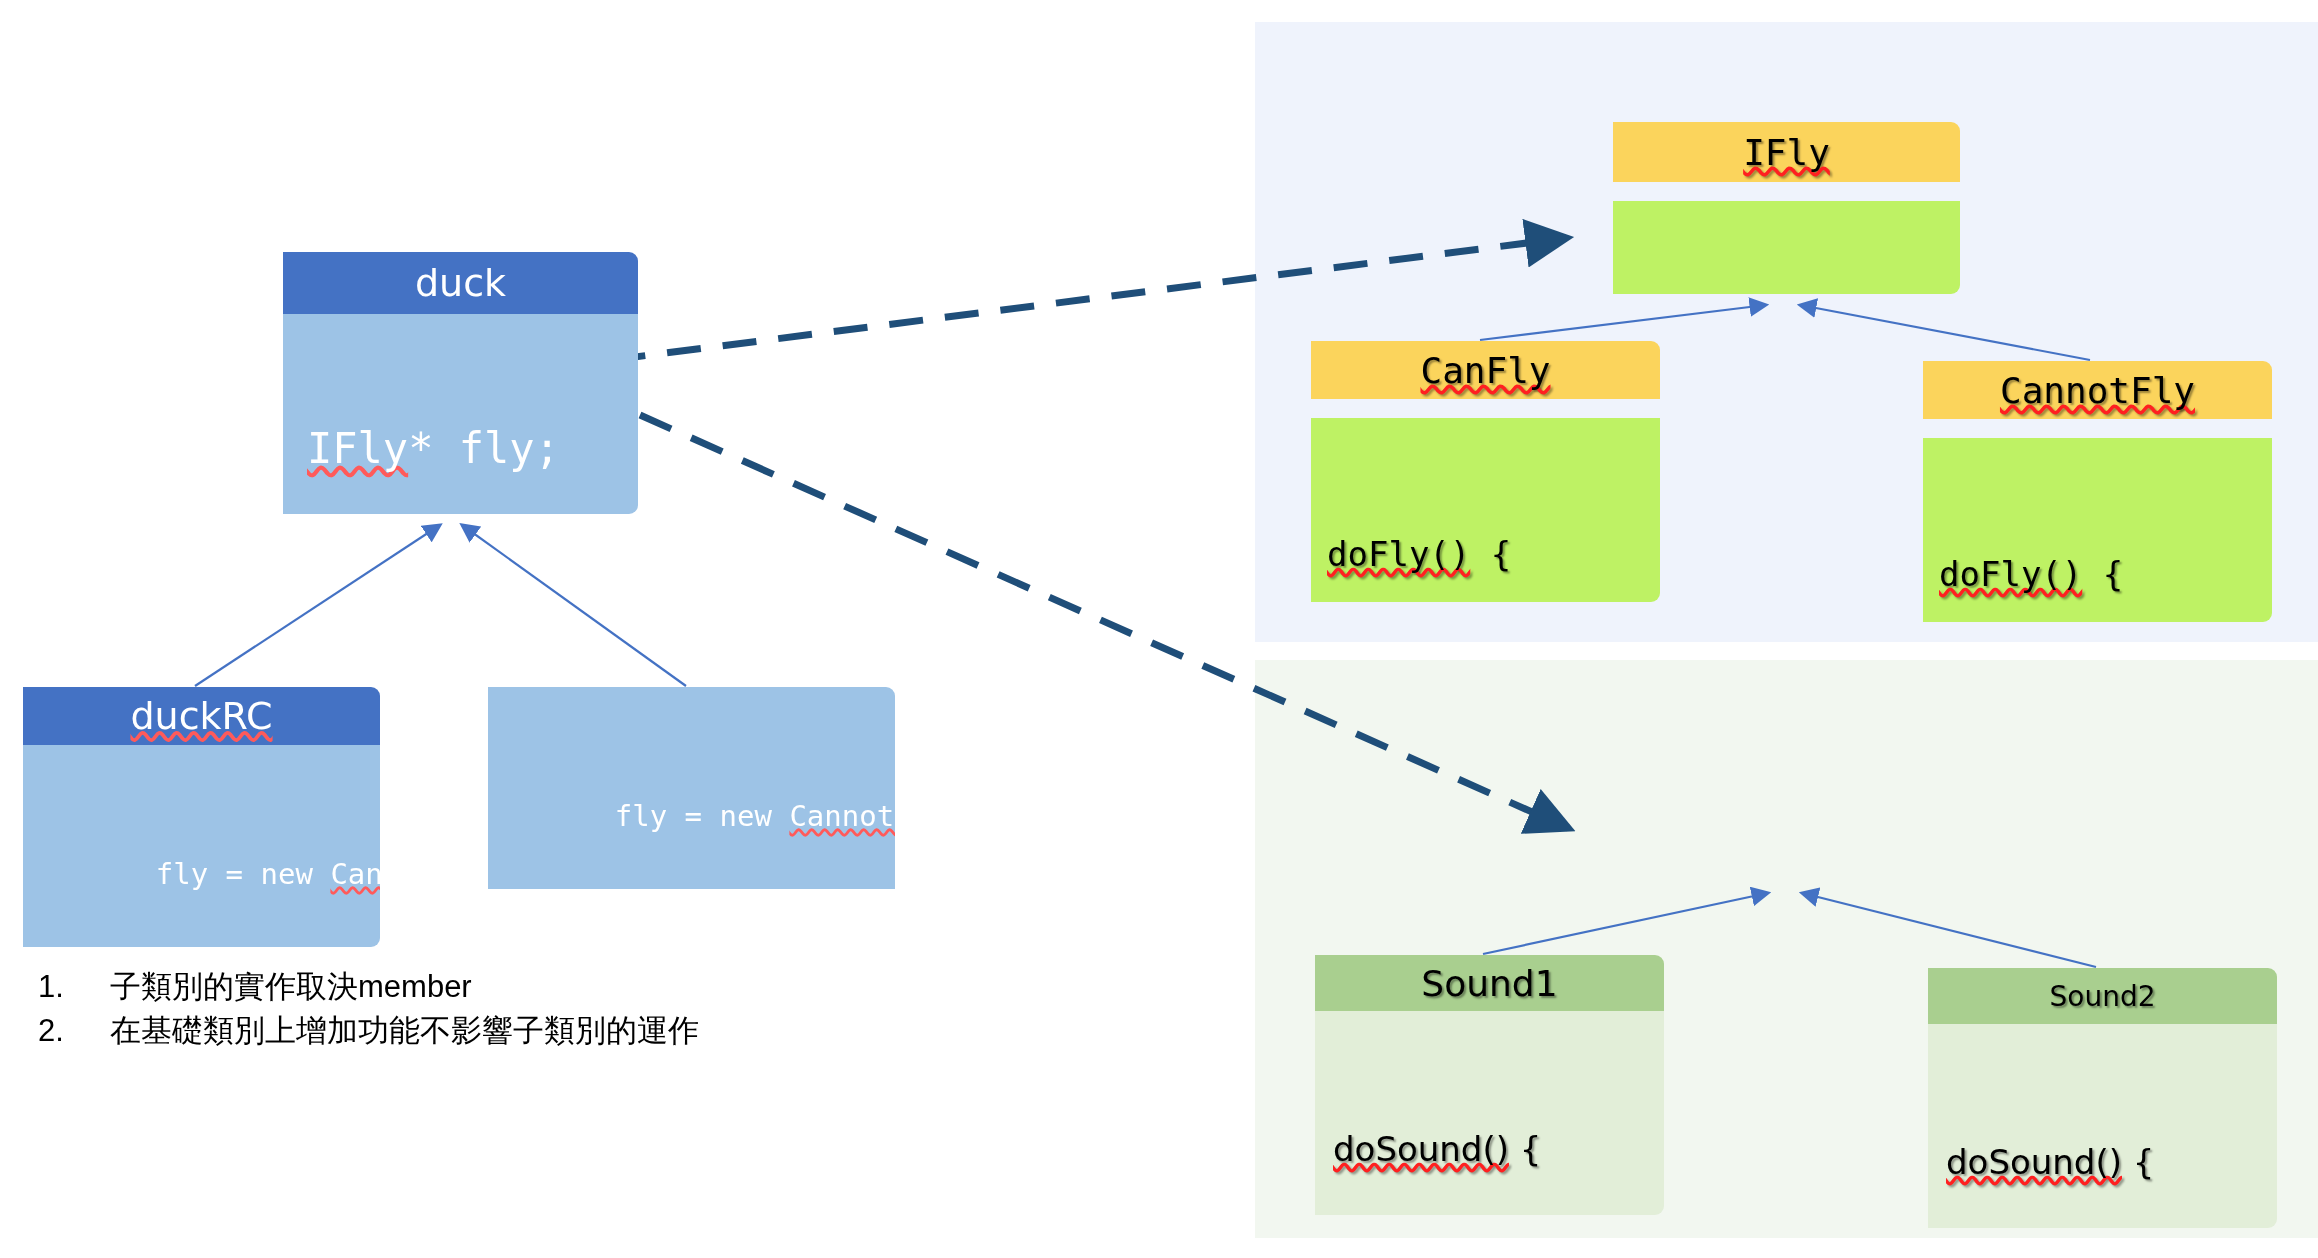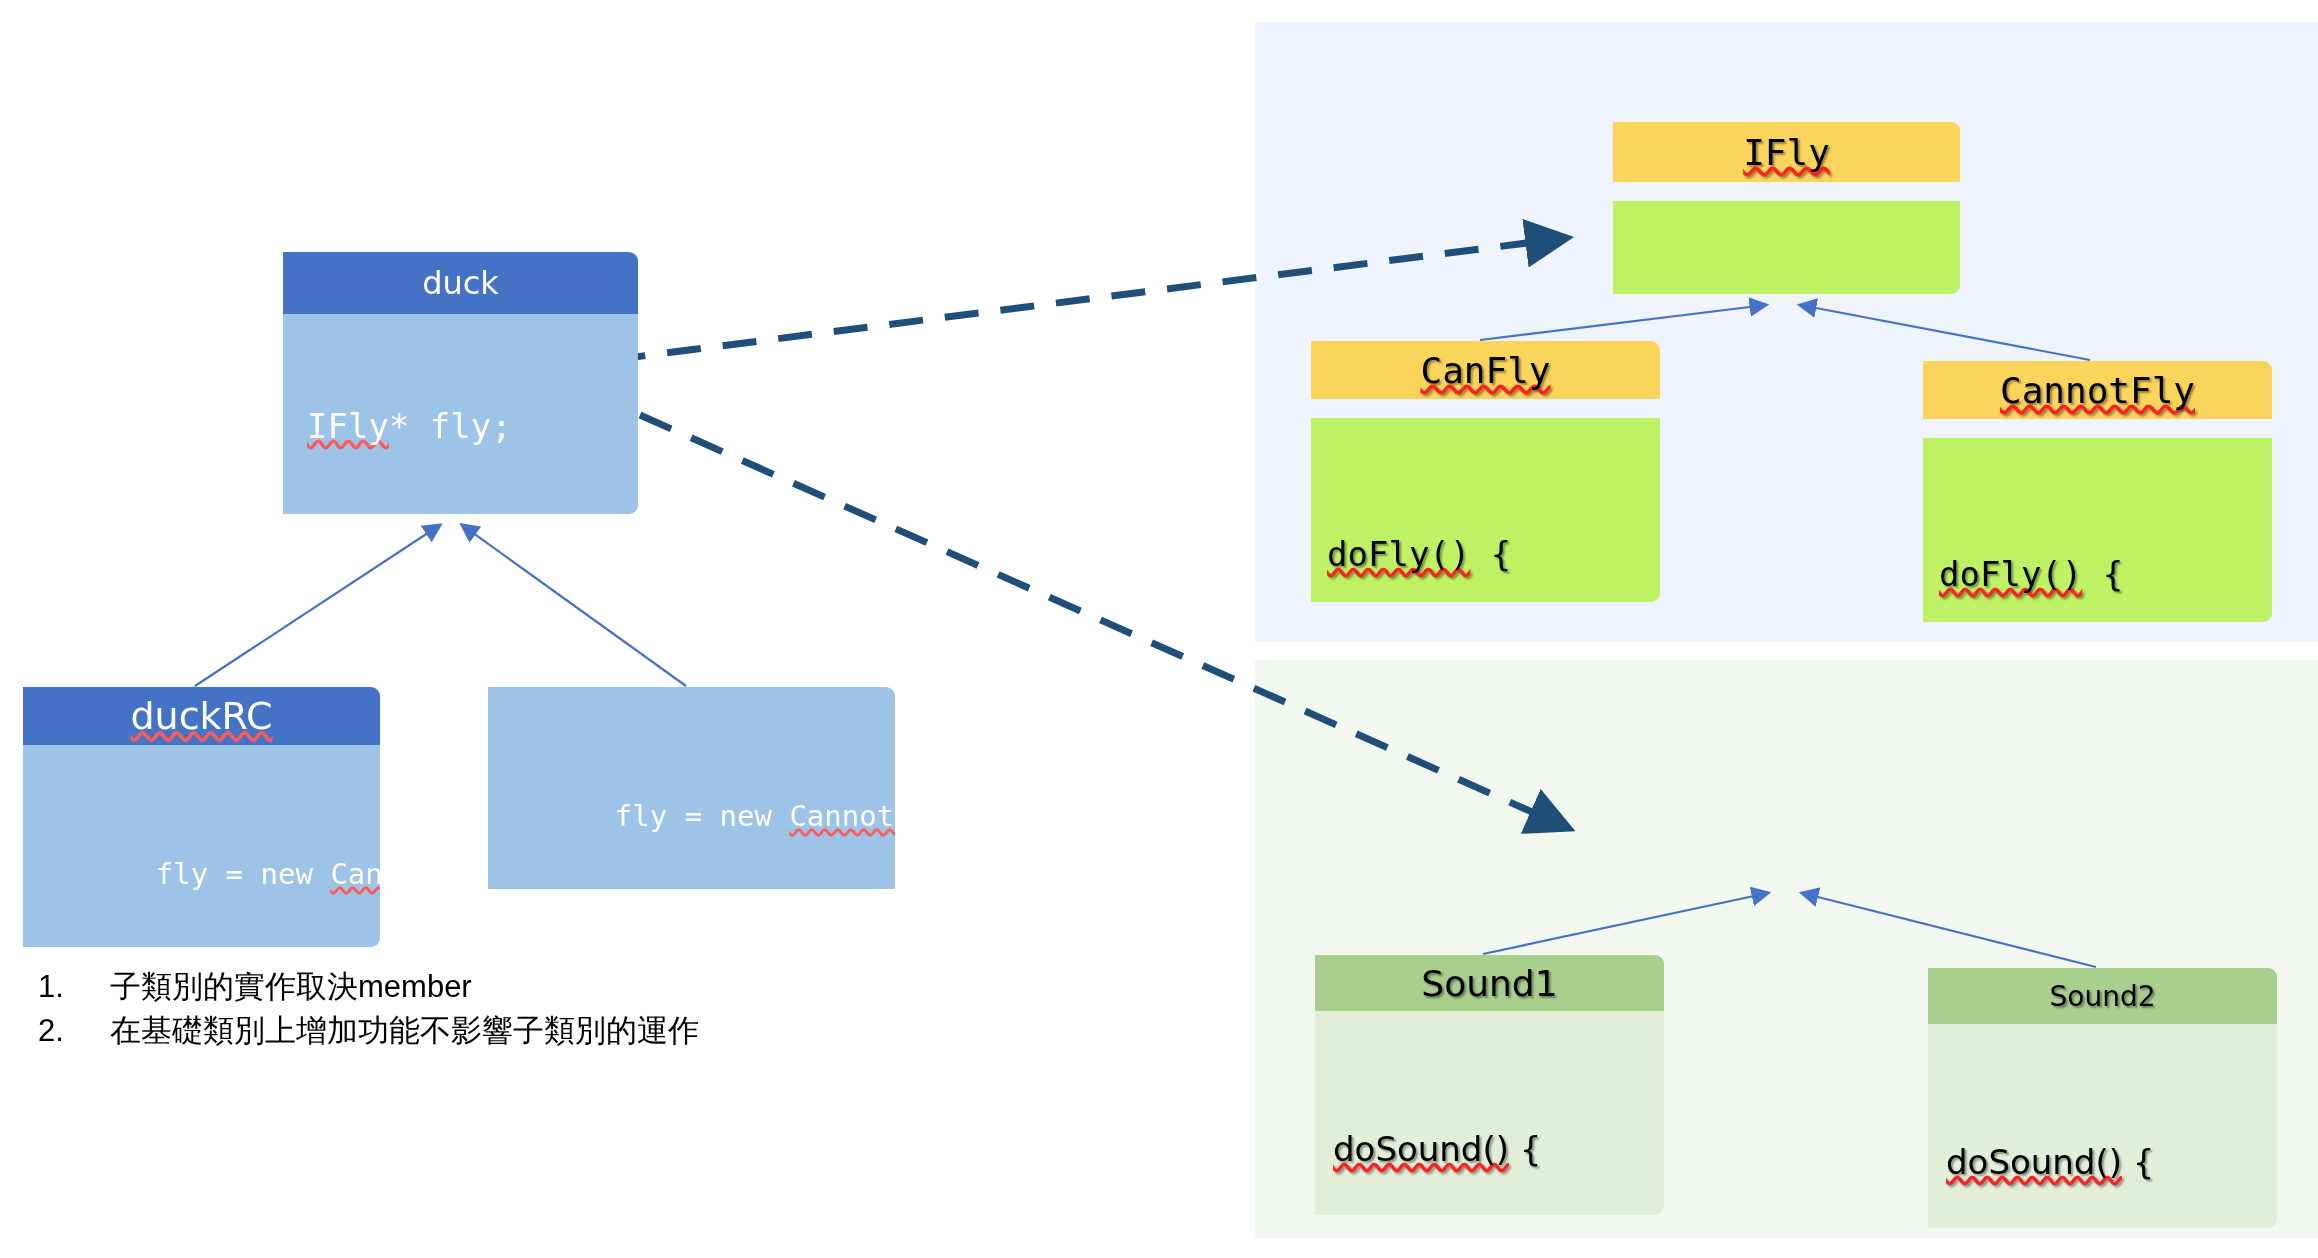--- a/index.html
+++ b/index.html
@@ -115,22 +115,22 @@
     text-underline-offset: 2px;
   }
   .sq-w {
     text-decoration: underline wavy #ff5a5a;
     text-decoration-skip-ink: none;
     text-underline-offset: 2px;
   }
 
   
   #cls-duck      { left: 270px;  top: 252px;  width: 368px;  height: 262px; }
-  #cls-duck .cls-title { height: 62px; font-size: 32px; }
-  #cls-duck .cls-body  { height: 200px; font-size: 34px; padding: 14px 0 0 24px; line-height: 1.16; }
+  #cls-duck .cls-title { height: 62px; font-size: 38px; }
+  #cls-duck .cls-body  { height: 200px; font-size: 42px; padding: 14px 0 0 24px; line-height: 1.16; }
 
   #cls-duckrc    { left: 10px;   top: 687px;  width: 370px;  height: 260px; }
   #cls-duckrc .cls-title { height: 58px; font-size: 38px; }
   #cls-duckrc .cls-body  { height: 202px; font-size: 29px; padding: 78px 0 0 28px; }
 
   #cls-duckwood  { left: 475px;  top: 687px;  width: 420px;  height: 260px; }
   #cls-duckwood .cls-title { height: 58px; font-size: 38px; }
   #cls-duckwood .cls-body  { height: 202px; font-size: 29px; padding: 78px 0 0 22px; }
 
   #cls-ifly      { left: 1600px; top: 122px;  width: 360px;  height: 172px; }

